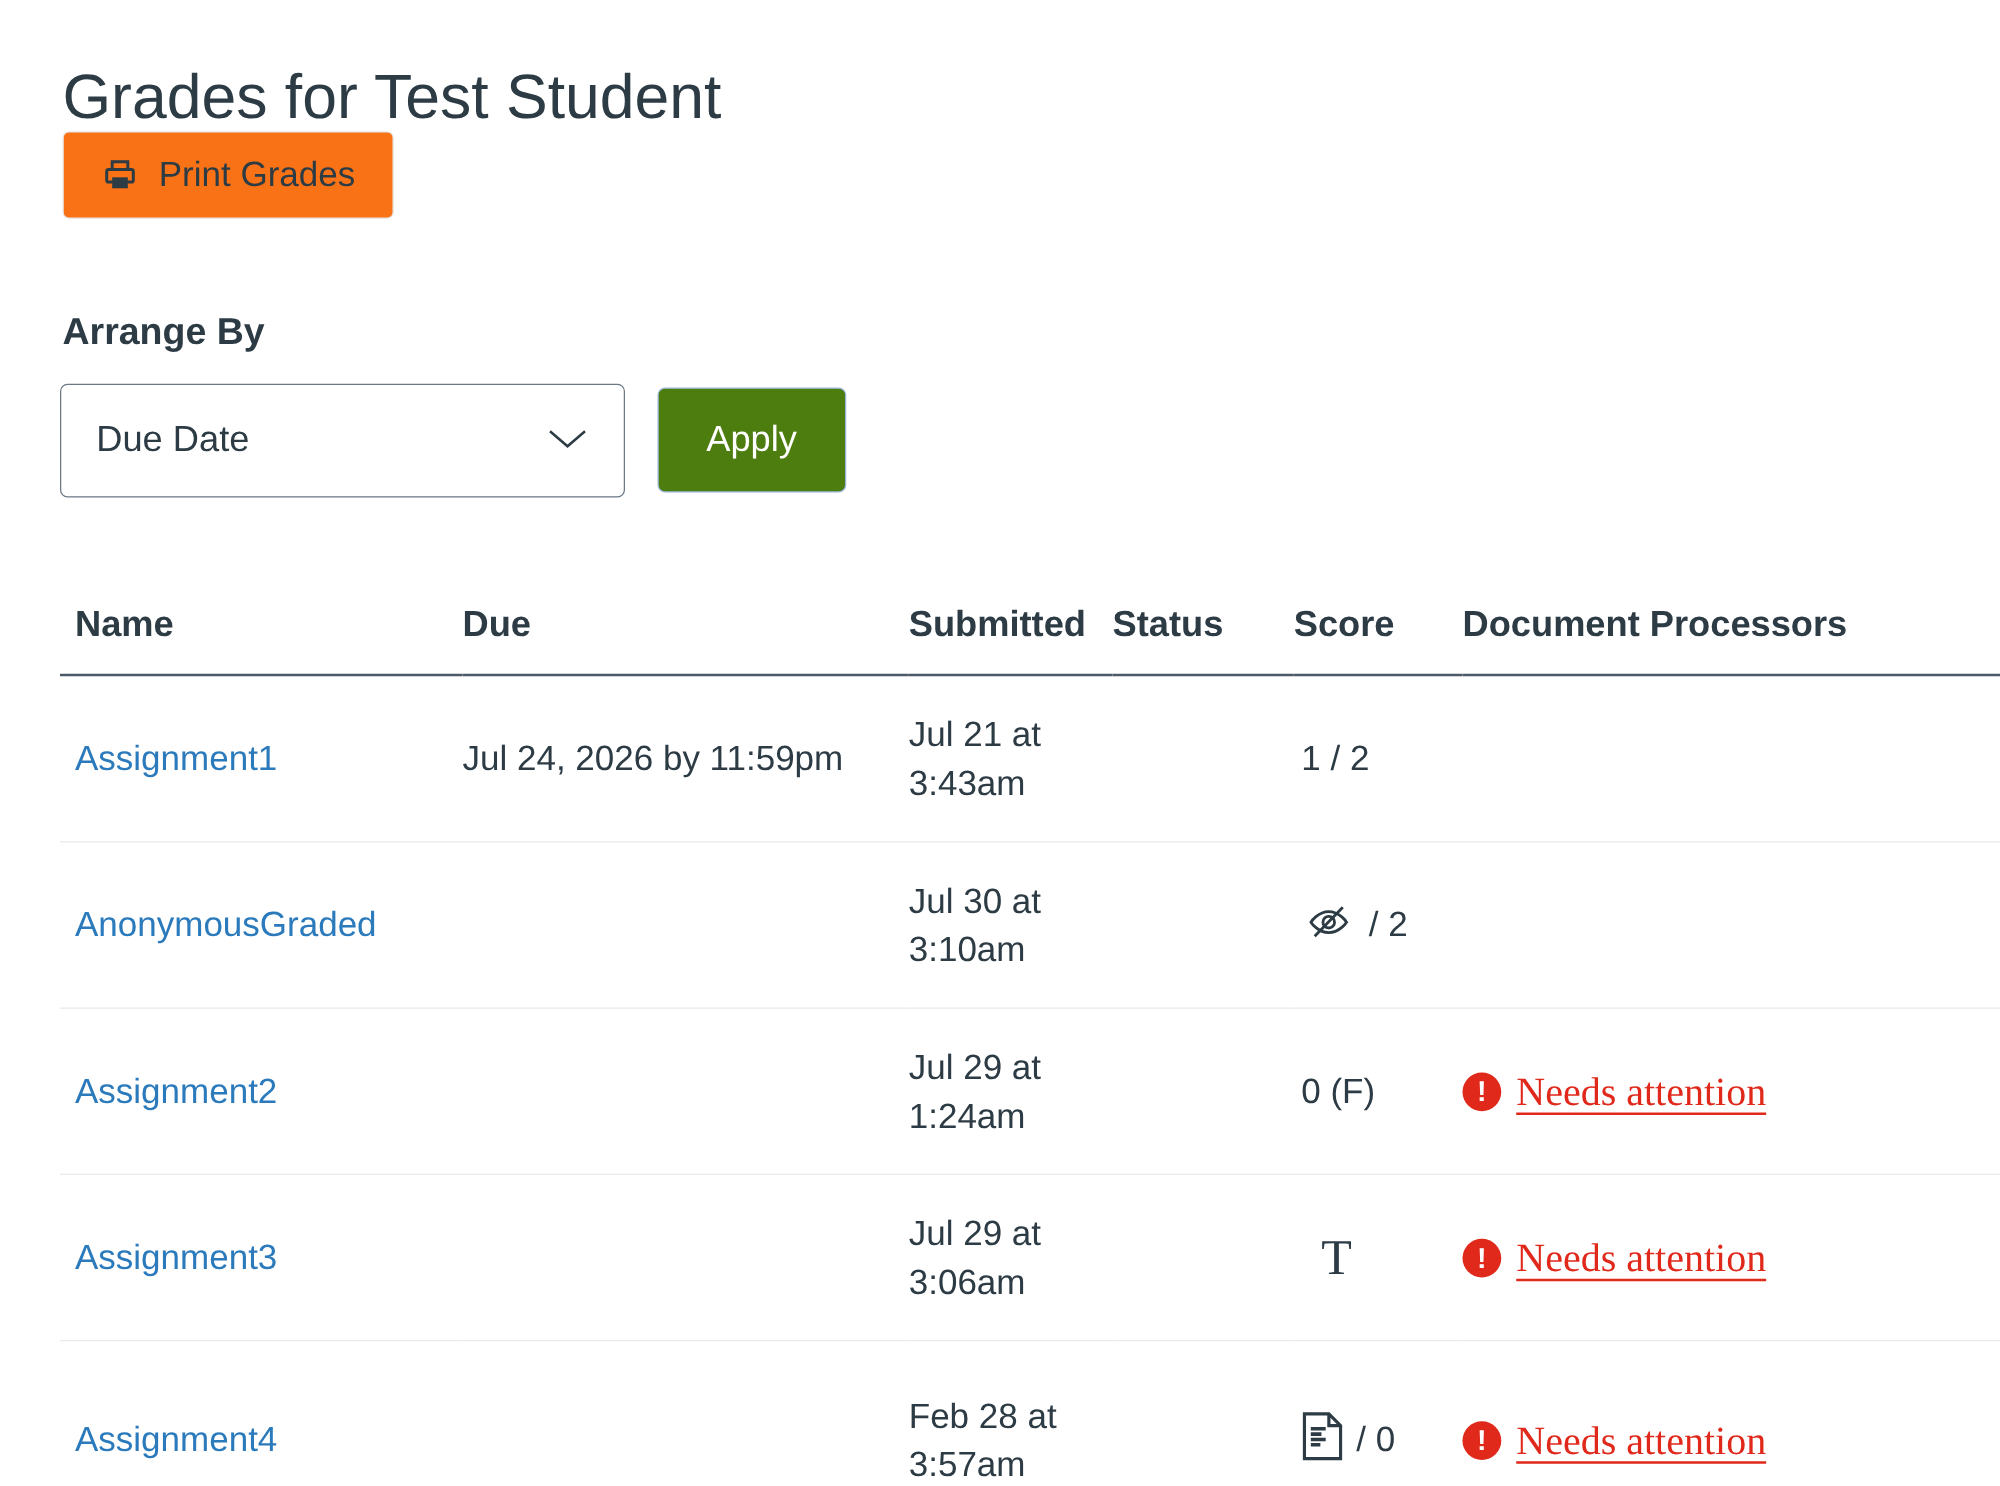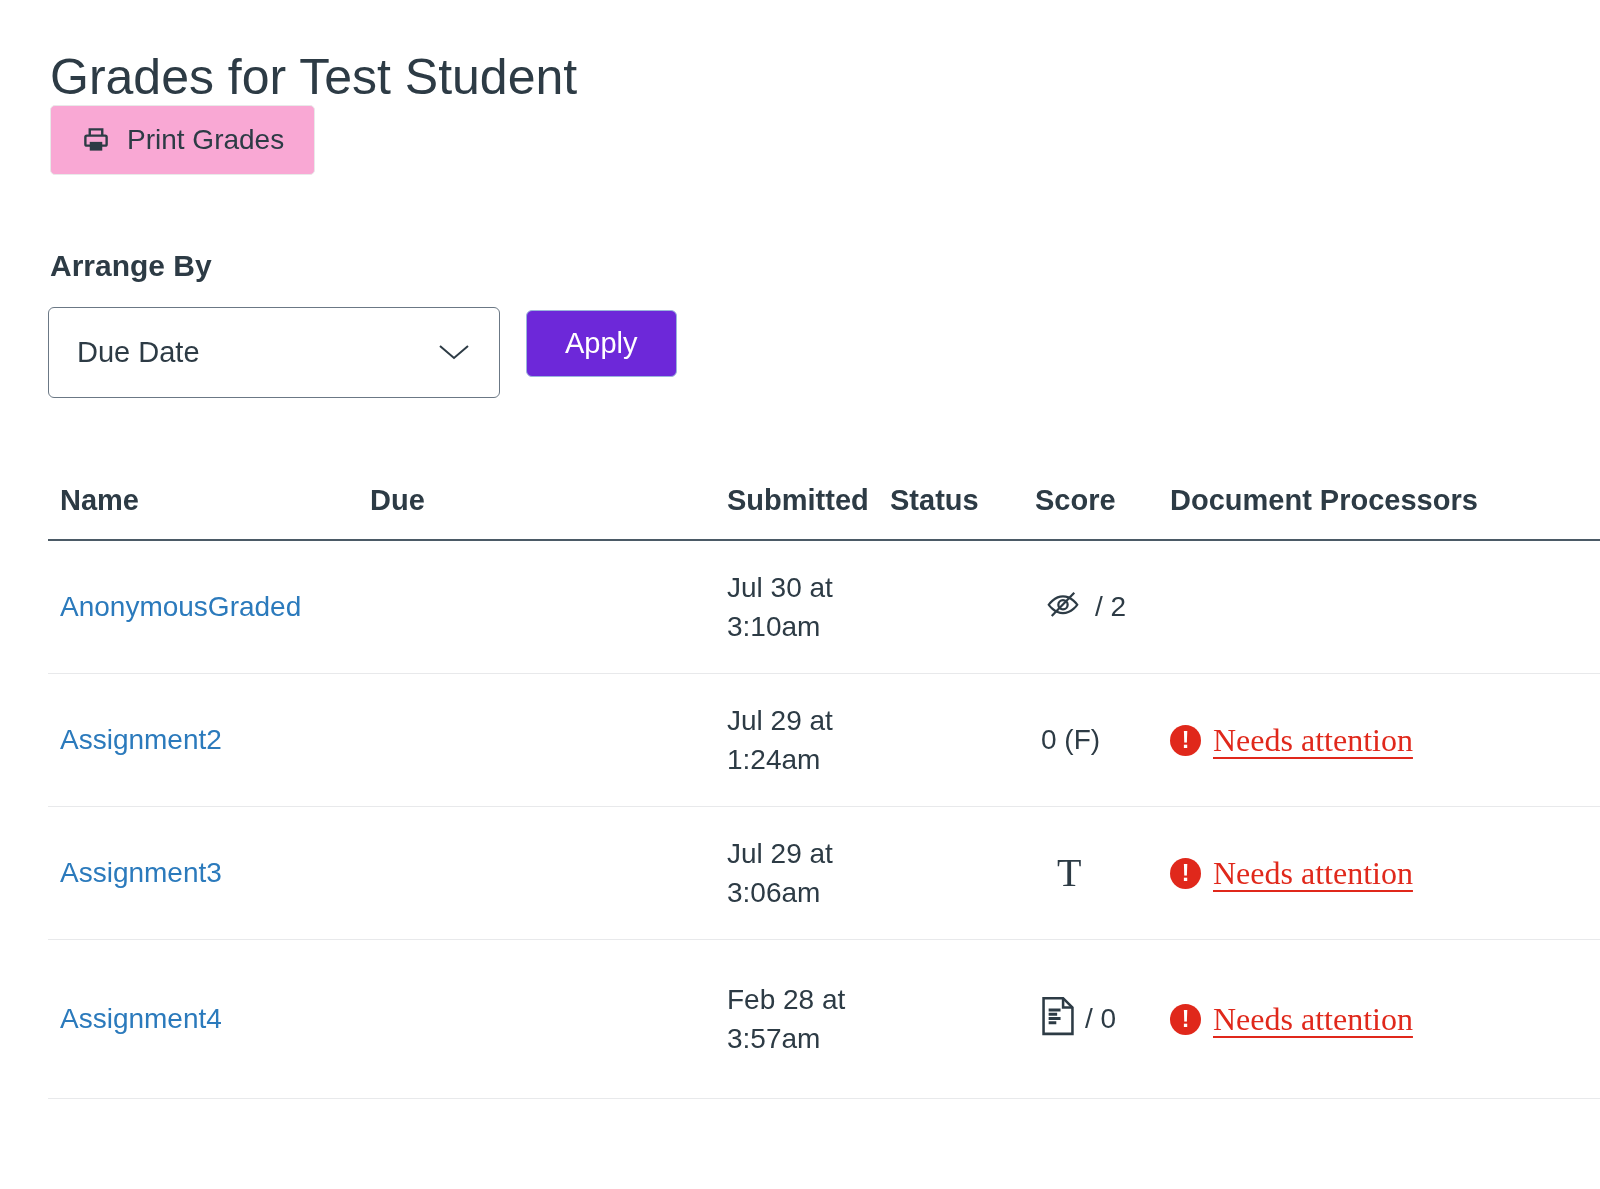--- a/index.html
+++ b/index.html
@@ -11,37 +11,37 @@
   .top-bar{
     display:flex;justify-content:space-between;align-items:flex-start;
     padding:50px 58px 0 50px;
     flex-direction:column;
   }
   h1.page-title{
     margin:0;font-size:50px;font-weight:400;color:#2D3B45;line-height:1.1;
   }
   .print-btn{
     display:inline-flex;align-items:center;gap:16px;
-    background:#f9a8d4;border:1px solid #E9E9E9;border-radius:5px;
+    background:#f97316;border:1px solid #E9E9E9;border-radius:5px;
     padding:18px 30px;font-size:28px;color:#2D3B45;cursor:pointer;
     font-family:inherit;
   }
   .print-btn svg{display:block;}
   .arrange-section{margin:74px 0 0 48px;}
   .arrange-label{font-size:30px;font-weight:700;margin:0 0 24px 2px;}
   .arrange-row{display:flex;align-items:flex-start;gap:26px;margin-top:20px;}
   .dropdown{
     width:452px;height:91px;box-sizing:border-box;
     border:1px solid #6B7885;border-radius:6px;background:#fff;
     display:flex;align-items:center;justify-content:space-between;
     padding:0 28px;font-size:29px;color:#2D3B45;cursor:pointer;
   }
   .apply-btn{
-    height:67px;margin-top:3px;padding:0 38px;border:1px solid #9AB5DC;
-    background:#6d28d9;color:#ffffff;font-size:29px;border-radius:6px;
+    height:84px;margin-top:3px;padding:0 38px;border:1px solid #9AB5DC;
+    background:#4d7c0f;color:#ffffff;font-size:29px;border-radius:6px;
     cursor:pointer;font-family:inherit;
   }
   table.grades{
     border-collapse:collapse;table-layout:fixed;
     width:1552px;margin:86px 0 0 48px;
   }
   col.c1{width:322px;} col.c2{width:357px;} col.c3{width:163px;}
   col.c4{width:145px;} col.c5{width:135px;} col.c6{width:430px;}
   th{
     text-align:left;font-size:29px;font-weight:700;color:#2D3B45;
@@ -123,20 +123,35 @@
       <th class="h-name">Name</th>
       <th>Due</th>
       <th>Submitted</th>
       <th>Status</th>
       <th>Score</th>
       <th>Document Processors</th>
     </tr>
   </thead>
   <tbody>
 
+    <tr>
+      <td class="c-name"><a href="#">Assignment1</a></td>
+      <td class="c-due">Jul 24, 2026 by 11:59pm</td>
+      <td class="c-sub">
+        <div>Jul 21 at</div>
+        <div>3:43am</div>
+      </td>
+      <td class="c-status"></td>
+      <td class="c-score">
+        <span class="score-wrap">
+            <span>1 / 2</span>
+          </span>
+      </td>
+      <td class="c-doc"></td>
+    </tr>
 
     <tr>
       <td class="c-name"><a href="#">AnonymousGraded</a></td>
       <td class="c-due"></td>
       <td class="c-sub">
         <div>Jul 30 at</div>
         <div>3:10am</div>
       </td>
       <td class="c-status"></td>
       <td class="c-score">

